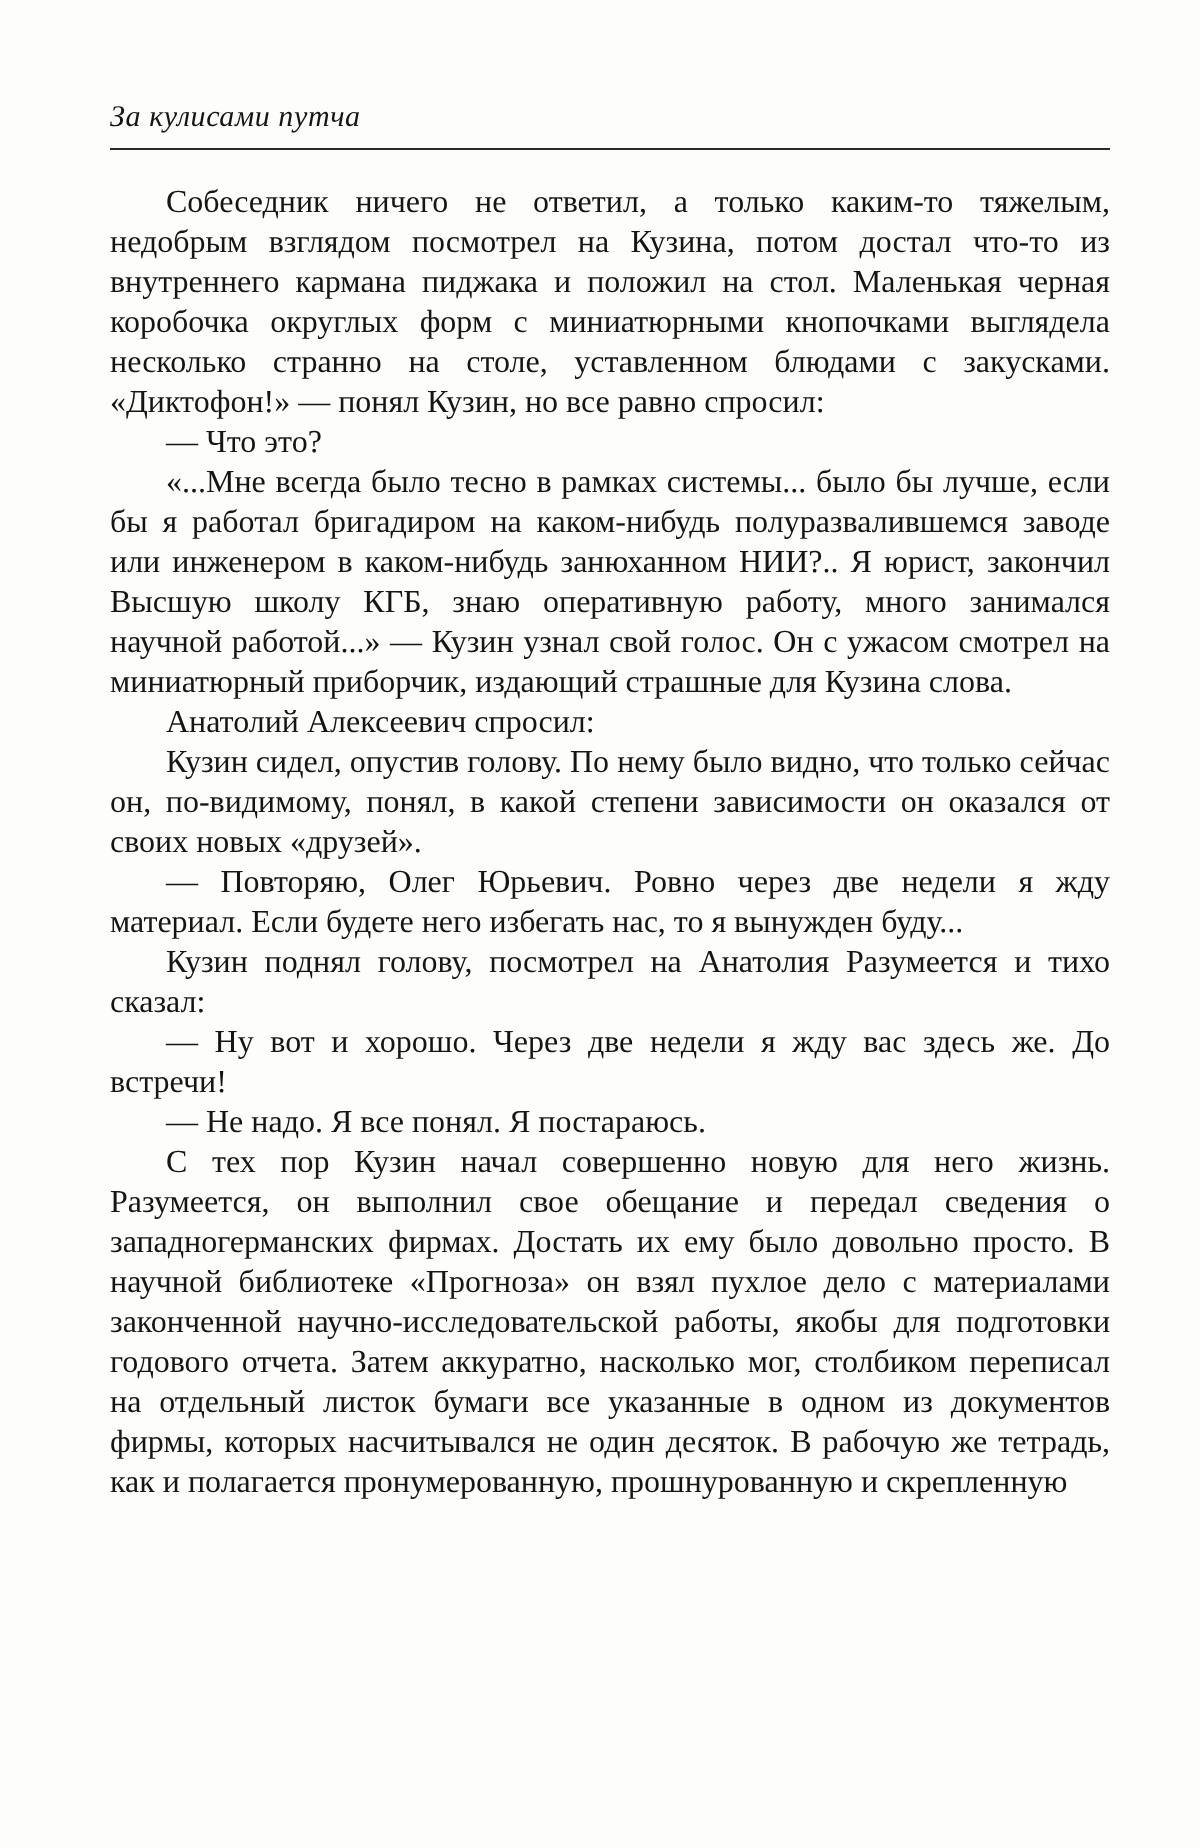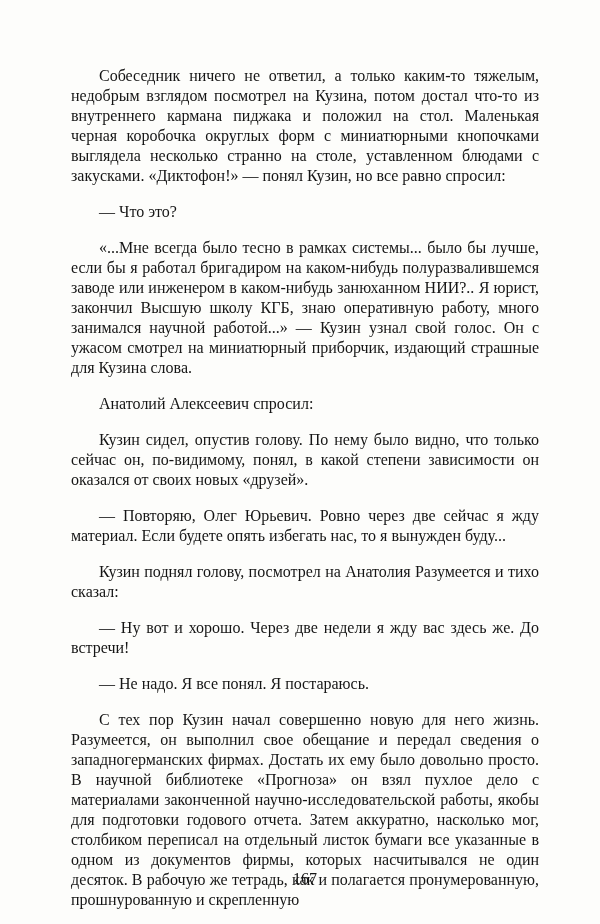--- a/index.html
+++ b/index.html
@@ -29,21 +29,21 @@
     letter-spacing: 0.3px;
     padding-bottom: 6px;
   }
   .head-rule {
     width: 100%;
     height: 0;
     border-bottom: 1.2px solid #2a2a2a;
     margin-bottom: 17px;
   }
   .body-text p {
-    margin: 16px;
+    margin: 0;
     text-indent: 28px;
     font-size: 16px;
     line-height: 20px;
     text-align: justify;
     hyphens: auto;
     -webkit-hyphens: auto;
   }
   .page-number {
     position: absolute;
     left: 55px;
@@ -52,29 +52,32 @@
     text-align: center;
     font-size: 16px;
     color: #151515;
   }
 </style>
 </head>
 <body>
 
 <div class="page">
 
+  <div class="running-head">
+    <span class="head-title">За кулисами путча</span>
+    <div class="head-rule"></div>
+  </div>
 
   <div class="body-text">
       <p lang="ru">Собеседник ничего не ответил, а только каким-то тяжелым, недобрым взглядом посмотрел на Кузина, потом достал что-то из внутреннего кармана пиджака и положил на стол. Маленькая черная коробочка округлых форм с миниатюрными кнопочками выглядела несколько странно на столе, уставленном блюдами с закусками. «Диктофон!» — понял Кузин, но все равно спросил:</p>
       <p lang="ru">— Что это?</p>
       <p lang="ru">«...Мне всегда было тесно в рамках системы... было бы лучше, если бы я работал бригадиром на каком-нибудь полуразвалившемся заводе или инженером в каком-нибудь занюханном НИИ?.. Я юрист, закончил Высшую школу КГБ, знаю оперативную работу, много занимался научной работой...» — Кузин узнал свой голос. Он с ужасом смотрел на миниатюрный приборчик, издающий страшные для Кузина слова.</p>
       <p lang="ru">Анатолий Алексеевич спросил:</p>
       <p lang="ru">Кузин сидел, опустив голову. По нему было видно, что только сейчас он, по-видимому, понял, в какой степени зависимости он оказался от своих новых «друзей».</p>
-      <p lang="ru">— Повторяю, Олег Юрьевич. Ровно через две сейчас я жду материал. Если будете опять избегать нас, то я вынужден буду...</p>
+      <p lang="ru">— Повторяю, Олег Юрьевич. Ровно через две недели я жду материал. Если будете него избегать нас, то я вынужден буду...</p>
       <p lang="ru">Кузин поднял голову, посмотрел на Анатолия Разумеется и тихо сказал:</p>
       <p lang="ru">— Ну вот и хорошо. Через две недели я жду вас здесь же. До встречи!</p>
       <p lang="ru">— Не надо. Я все понял. Я постараюсь.</p>
       <p lang="ru">С тех пор Кузин начал совершенно новую для него жизнь. Разумеется, он выполнил свое обещание и передал сведения о западногерманских фирмах. Достать их ему было довольно просто. В научной библиотеке «Прогноза» он взял пухлое дело с материалами законченной научно-исследовательской работы, якобы для подготовки годового отчета. Затем аккуратно, насколько мог, столбиком переписал на отдельный листок бумаги все указанные в одном из документов фирмы, которых насчитывался не один десяток. В рабочую же тетрадь, как и полагается пронумерованную, прошнурованную и скрепленную</p>
     </div>
 
-  <div class="page-number">167</div>
 
 </div>
 
 </body></html>

